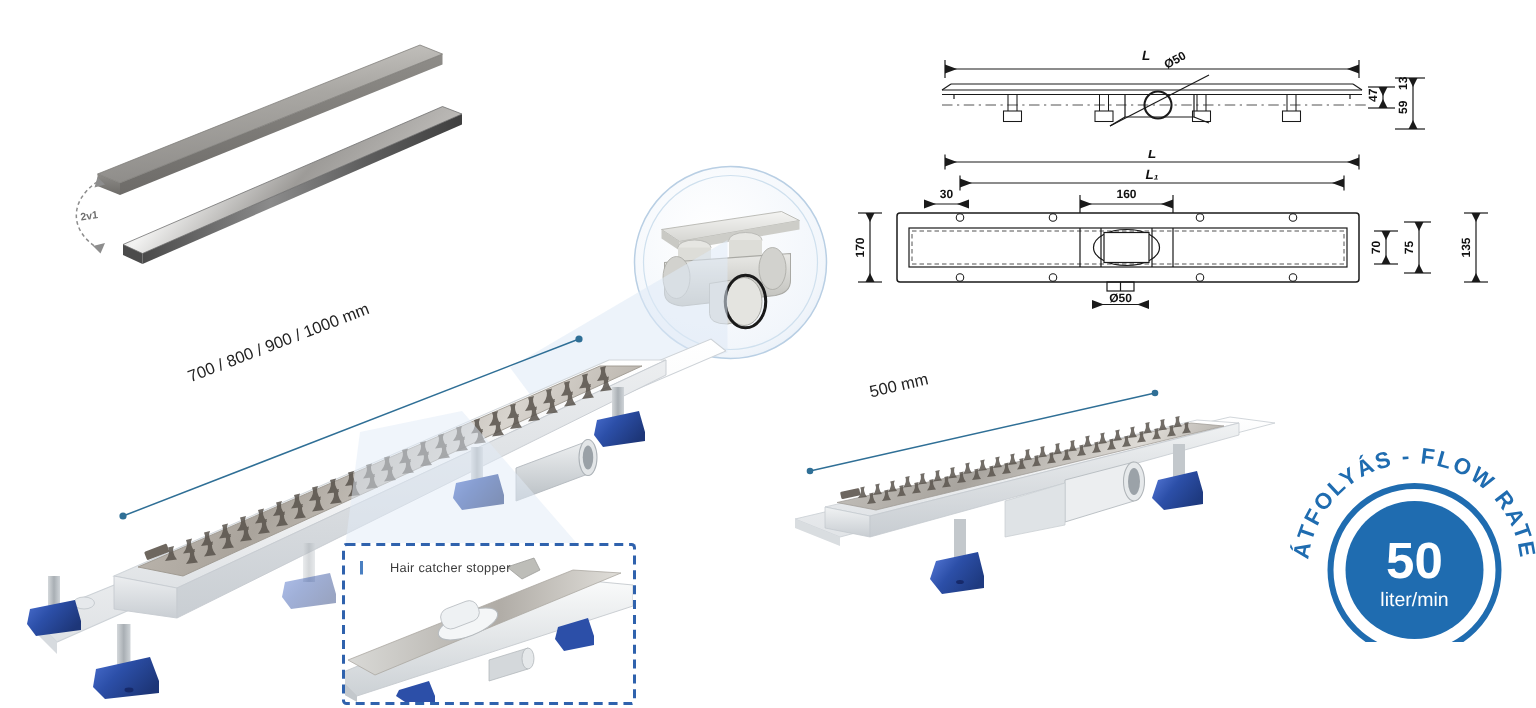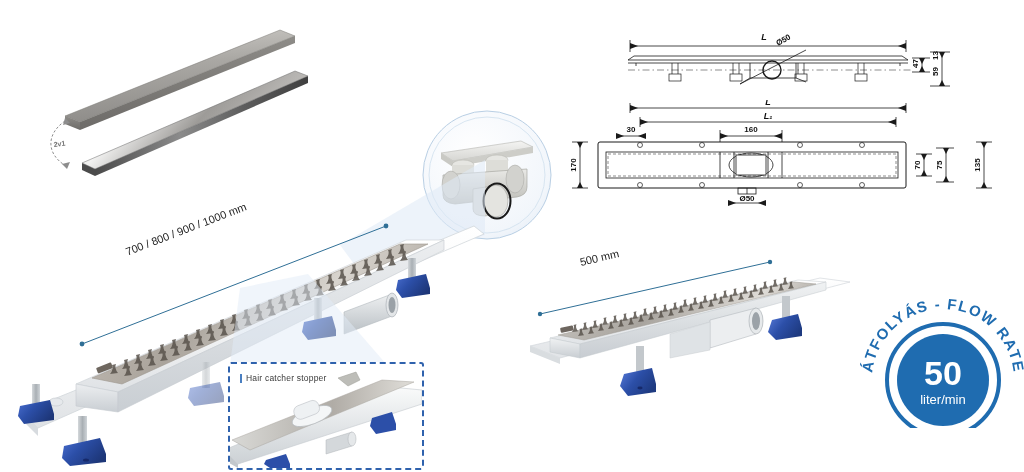--- a/index.html
+++ b/index.html
@@ -36,21 +36,21 @@
 
   
   #hair-callout {
     left: 228px; top: 362px; width: 196px; height: 108px;
     border: 2px dashed #2f62ad; border-radius: 3px;
     overflow: hidden; background: #fff;
   }
   #hair-callout .cap {
     position: absolute; left: 10px; top: 10px;
     font-size: 8.5px; color: #3a3a3a; letter-spacing: .2px;
-    border-left: 2px solid #4a7fc1; padding-left: 4px; line-height: 1.1;
+    border-left: 2px solid #4a7fc1; padding-left: 18px; line-height: 1.1;
     z-index: 4;
   }
 
   
   #small-product { left: 520px; top: 258px; width: 340px; height: 160px; }
 
   
   #flow-badge { left: 858px; top: 288px; width: 170px; height: 140px; }
 
   

